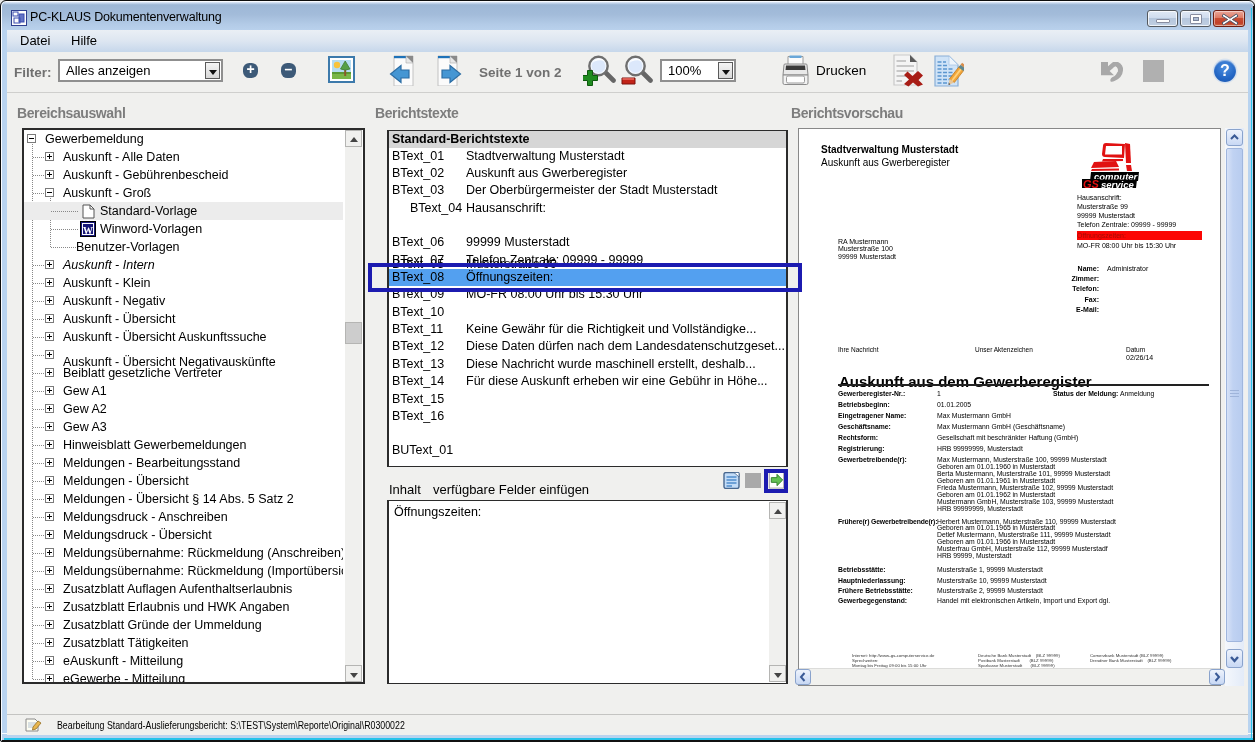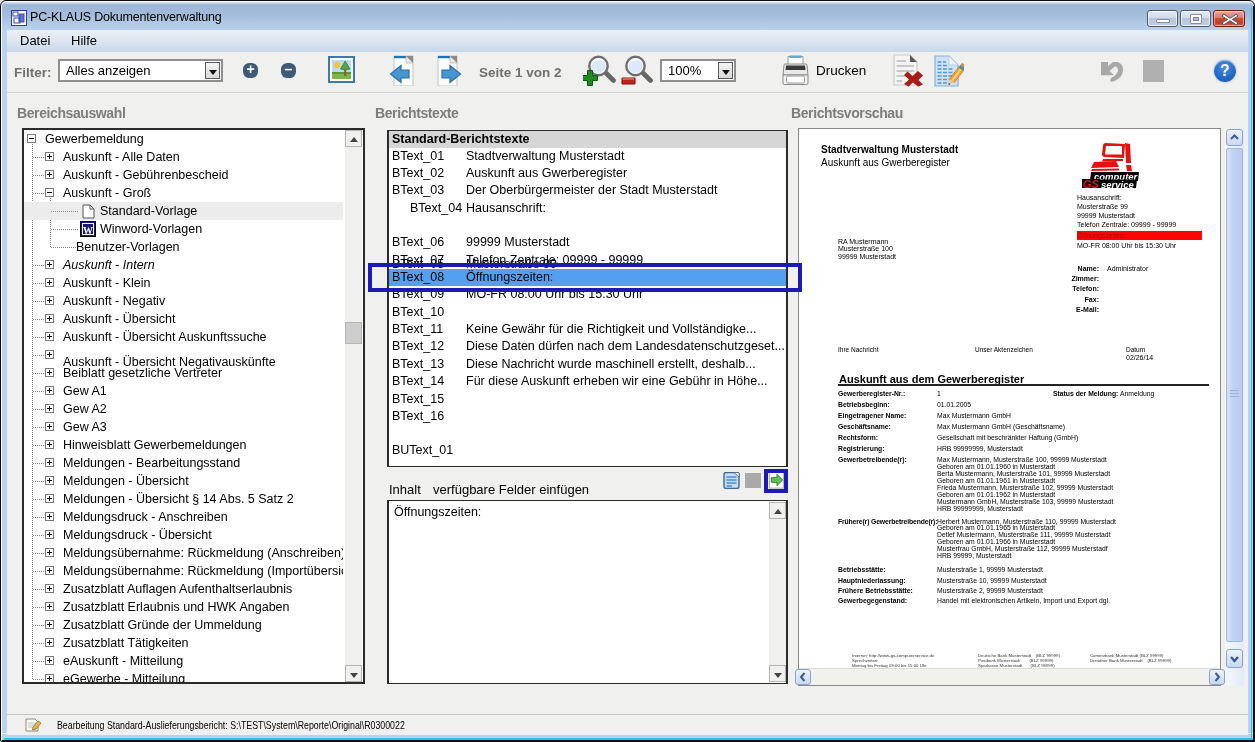--- a/index.html
+++ b/index.html
@@ -562,21 +562,21 @@
 <div class="pv" style="left:1039px;top:264.5px;width:60px;font-size:7px;font-weight:bold;text-align:right;">Name:</div>
 <div class="pv" style="left:1039px;top:274.9px;width:60px;font-size:7px;font-weight:bold;text-align:right;">Zimmer:</div>
 <div class="pv" style="left:1039px;top:285.3px;width:60px;font-size:7px;font-weight:bold;text-align:right;">Telefon:</div>
 <div class="pv" style="left:1039px;top:295.7px;width:60px;font-size:7px;font-weight:bold;text-align:right;">Fax:</div>
 <div class="pv" style="left:1039px;top:306.1px;width:60px;font-size:7px;font-weight:bold;text-align:right;">E-Mail:</div>
 <div class="pv" style="left:1107px;top:264.5px;font-size:7px;color:#000;">Administrator</div>
 <div class="pv" style="left:838px;top:346px;font-size:6.5px;color:#000;">Ihre Nachricht</div>
 <div class="pv" style="left:975px;top:346px;font-size:6.5px;color:#000;">Unser Aktenzeichen</div>
 <div class="pv" style="left:1126px;top:345.5px;font-size:6.5px;color:#000;">Datum</div>
 <div class="pv" style="left:1126px;top:353.5px;font-size:7px;color:#000;">02/26/14</div>
-<div class="pv" style="left:839px;top:372.5px;font-size:11px;font-weight:bold;color:#000;">Auskunft aus dem Gewerberegister</div>
+<div class="pv" style="left:839px;top:372.5px;font-size:15px;font-weight:bold;color:#000;">Auskunft aus dem Gewerberegister</div>
 <div class="pv" style="left:838px;top:384px;width:371px;height:2.4px;border-top:1px solid #222;border-bottom:1px solid #222;"></div>
 <div class="pv" style="left:838px;top:389.5px;font-size:6.8px;font-weight:bold;color:#000;">Gewerberegister-Nr.:</div>
 <div class="pv" style="left:937px;top:389.5px;font-size:6.8px;color:#000;">1</div>
 <div class="pv" style="left:1053px;top:389.5px;font-size:6.8px;font-weight:bold;color:#000;">Status der Meldung:</div>
 <div class="pv" style="left:1120px;top:389.5px;font-size:6.8px;color:#000;">Anmeldung</div>
 <div class="pv" style="left:838px;top:400.7px;font-size:6.8px;font-weight:bold;color:#000;">Betriebsbeginn:</div>
 <div class="pv" style="left:937px;top:400.7px;font-size:6.8px;color:#000;">01.01.2005</div>
 <div class="pv" style="left:838px;top:412.3px;font-size:6.8px;font-weight:bold;color:#000;">Eingetragener Name:</div>
 <div class="pv" style="left:937px;top:412.3px;font-size:6.8px;color:#000;">Max Mustermann GmbH</div>
 <div class="pv" style="left:838px;top:423.3px;font-size:6.8px;font-weight:bold;color:#000;">Geschäftsname:</div>

